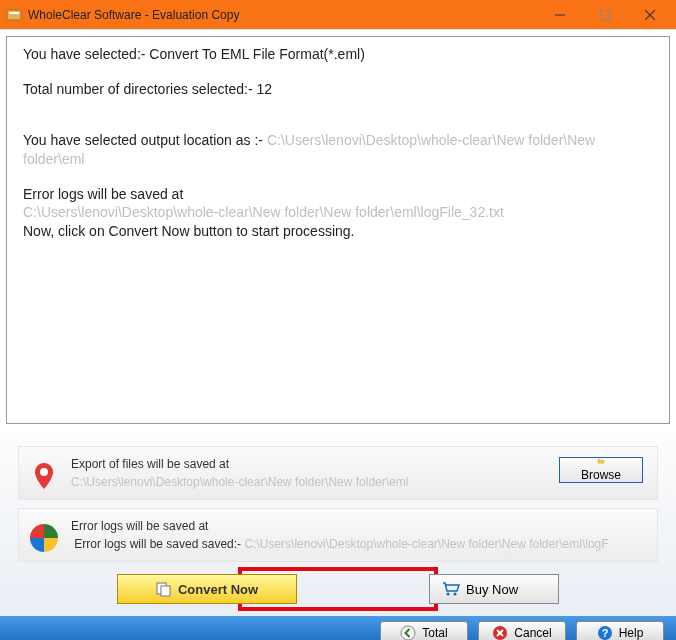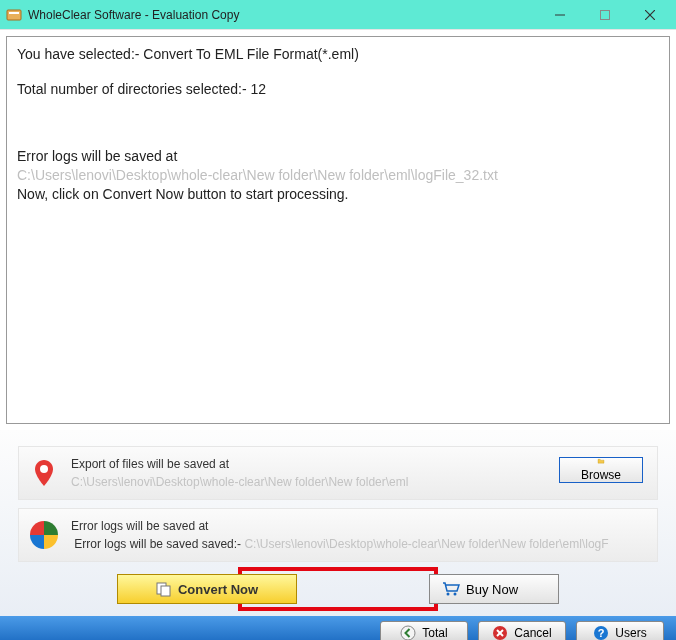--- a/index.html
+++ b/index.html
@@ -6,21 +6,21 @@
   body {
     width: 676px;
     height: 640px;
     background: #f0f0f0;
     font-family: 'Segoe UI', Tahoma, sans-serif;
     font-size: 12px;
     overflow: hidden;
   }
   .titlebar {
     height: 30px;
-    background: #5eead4;
+    background: #f97316;
     display: flex;
     align-items: center;
     padding: 0 4px 0 6px;
     border-bottom: 1px solid #e4e4e4;
   }
   .titlebar .app-icon {
     width: 16px; height: 16px;
     margin-right: 6px;
     display: flex; align-items:center; justify-content:center;
   }
@@ -34,39 +34,39 @@
 
   .content-area {
     background: #fff;
     height: 400px;
     padding: 6px;
   }
   .log-box {
     width: 100%;
     height: 100%;
     border: 1px solid #999;
-    padding: 8px 10px;
+    padding: 8px 16px;
     font-family: Verdana, 'Segoe UI', sans-serif;
     font-size: 14px;
     color: #222;
     line-height: 1.35;
     overflow: auto;
     background: #fff;
   }
   .log-box p { margin: 0; }
   .log-box .gap { height: 16px; }
   .faded { color: #bfbfbf; }
 
   .mid-panel {
     background: linear-gradient(#fdfdfd,#e9eef5);
     padding: 16px 18px 4px 18px;
   }
   .info-row {
     display: flex;
-    align-items: center;
+    align-items: flex-end;
     background: linear-gradient(#fbfbfb,#ececec);
     border: 1px solid #e6e6e6;
     padding: 8px 10px;
     margin-bottom: 8px;
     position: relative;
   }
   .info-icon {
     width: 30px; height: 30px;
     margin-right: 12px;
     flex-shrink: 0;
@@ -172,20 +172,23 @@
   </div>
 </div>
 
 <div class="content-area">
   <div class="log-box">
     <p>You have selected:- Convert To EML File Format(*.eml)</p>
     <div class="gap"></div>
     <p>Total number of directories selected:- 12</p>
     <div class="gap"></div>
     <div class="gap"></div>
+    <p>
+      <span>You have selected output location as :- </span><span class="faded">C:\Users\lenovi\Desktop\whole-clear\New folder\New folder\eml</span>
+    </p>
     <div class="gap"></div>
     <p>Error logs will be saved at</p>
     <p class="faded">C:\Users\lenovi\Desktop\whole-clear\New folder\New folder\eml\logFile_32.txt</p>
     <p>Now, click on Convert Now button to start processing.</p>
   </div>
 </div>
 
 <div class="mid-panel">
 
   <div class="info-row">
@@ -258,15 +261,15 @@
       <line x1="5" y1="5" x2="11" y2="11" stroke="#fff" stroke-width="2"></line>
       <line x1="11" y1="5" x2="5" y2="11" stroke="#fff" stroke-width="2"></line>
     </svg>
     <span>Cancel</span>
   </div>
   <div class="nav-btn">
     <svg width="16" height="16" viewBox="0 0 16 16">
       <circle cx="8" cy="8" r="7" fill="#1976d2"></circle>
       <text x="8" y="12" text-anchor="middle" fill="#fff" font-size="11" font-weight="bold" font-family="Arial">?</text>
     </svg>
-    <span>Users</span>
+    <span>Help</span>
   </div>
 </div>
 
 </body></html>

